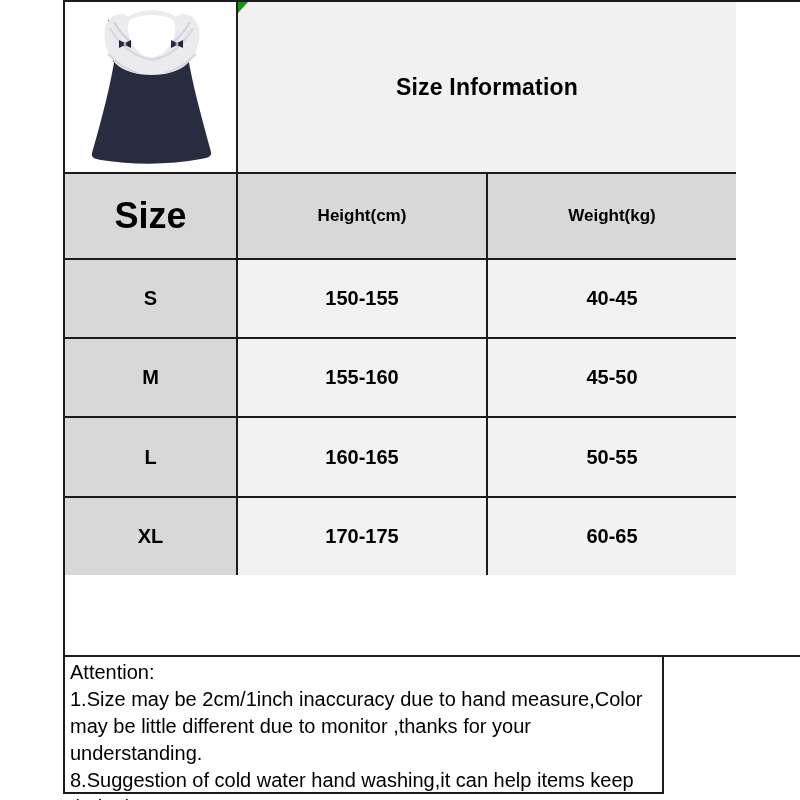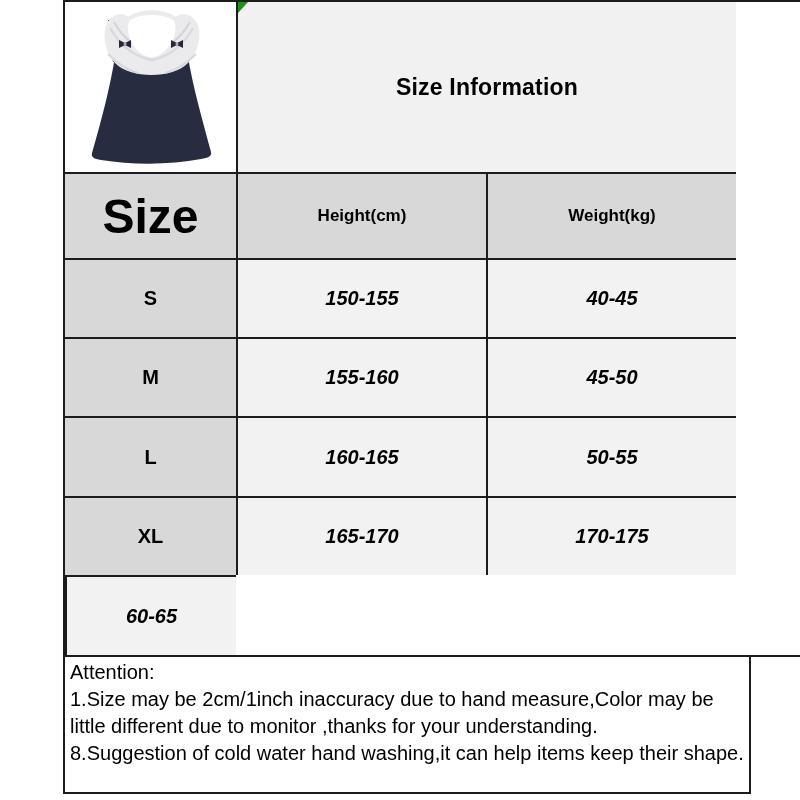--- a/index.html
+++ b/index.html
@@ -38,25 +38,25 @@
   .title-cell{
     grid-column:2/4;background:var(--title-gray);position:relative;
     font-weight:bold;font-size:23px;letter-spacing:0.2px;
   }
   .flag{
     position:absolute;top:0;left:0;width:0;height:0;
     border-top:11px solid var(--flag-green);
     border-right:10px solid transparent;
   }
   .hd{background:var(--hdr-gray);font-weight:bold;font-size:17px;}
-  .hd.size-hd{font-size:48px;text-align:center;}
+  .hd.size-hd{font-size:36px;text-align:center;}
   .szc{background:var(--hdr-gray);font-weight:bold;font-size:20px;}
-  .val{background:var(--cell-gray);font-weight:bold;font-size:20px;font-style:italic;}
+  .val{background:var(--cell-gray);font-weight:bold;font-size:20px;}
   .attention{
-    position:absolute;left:63px;top:655px;width:688px;height:139px;
+    position:absolute;left:63px;top:655px;width:601px;height:139px;
     box-sizing:border-box;border:2px solid var(--bd);background:#fff;
     padding:2px 5px;font-size:20px;line-height:27px;
   }
 </style>
 </head>
 <body>
 
 <div class="tbl">
 
   <div class="cell img-cell r1 c1">
@@ -108,21 +108,20 @@
 
   <div class="cell szc c1">M</div>
   <div class="cell val">155-160</div>
   <div class="cell val">45-50</div>
 
   <div class="cell szc c1">L</div>
   <div class="cell val">160-165</div>
   <div class="cell val">50-55</div>
 
   <div class="cell szc c1">XL</div>
-  <div class="cell val">165-170</div>
 
   <div class="cell val">170-175</div>
   <div class="cell val">60-65</div>
 </div>
 
 <div class="attention">
   <div>Attention:</div>
   <div>1.Size may be 2cm/1inch inaccuracy due to hand measure,Color may be little different due to monitor ,thanks for your understanding.</div>
   <div>8.Suggestion of cold water hand washing,it can help items keep their shape.</div>
 </div>

